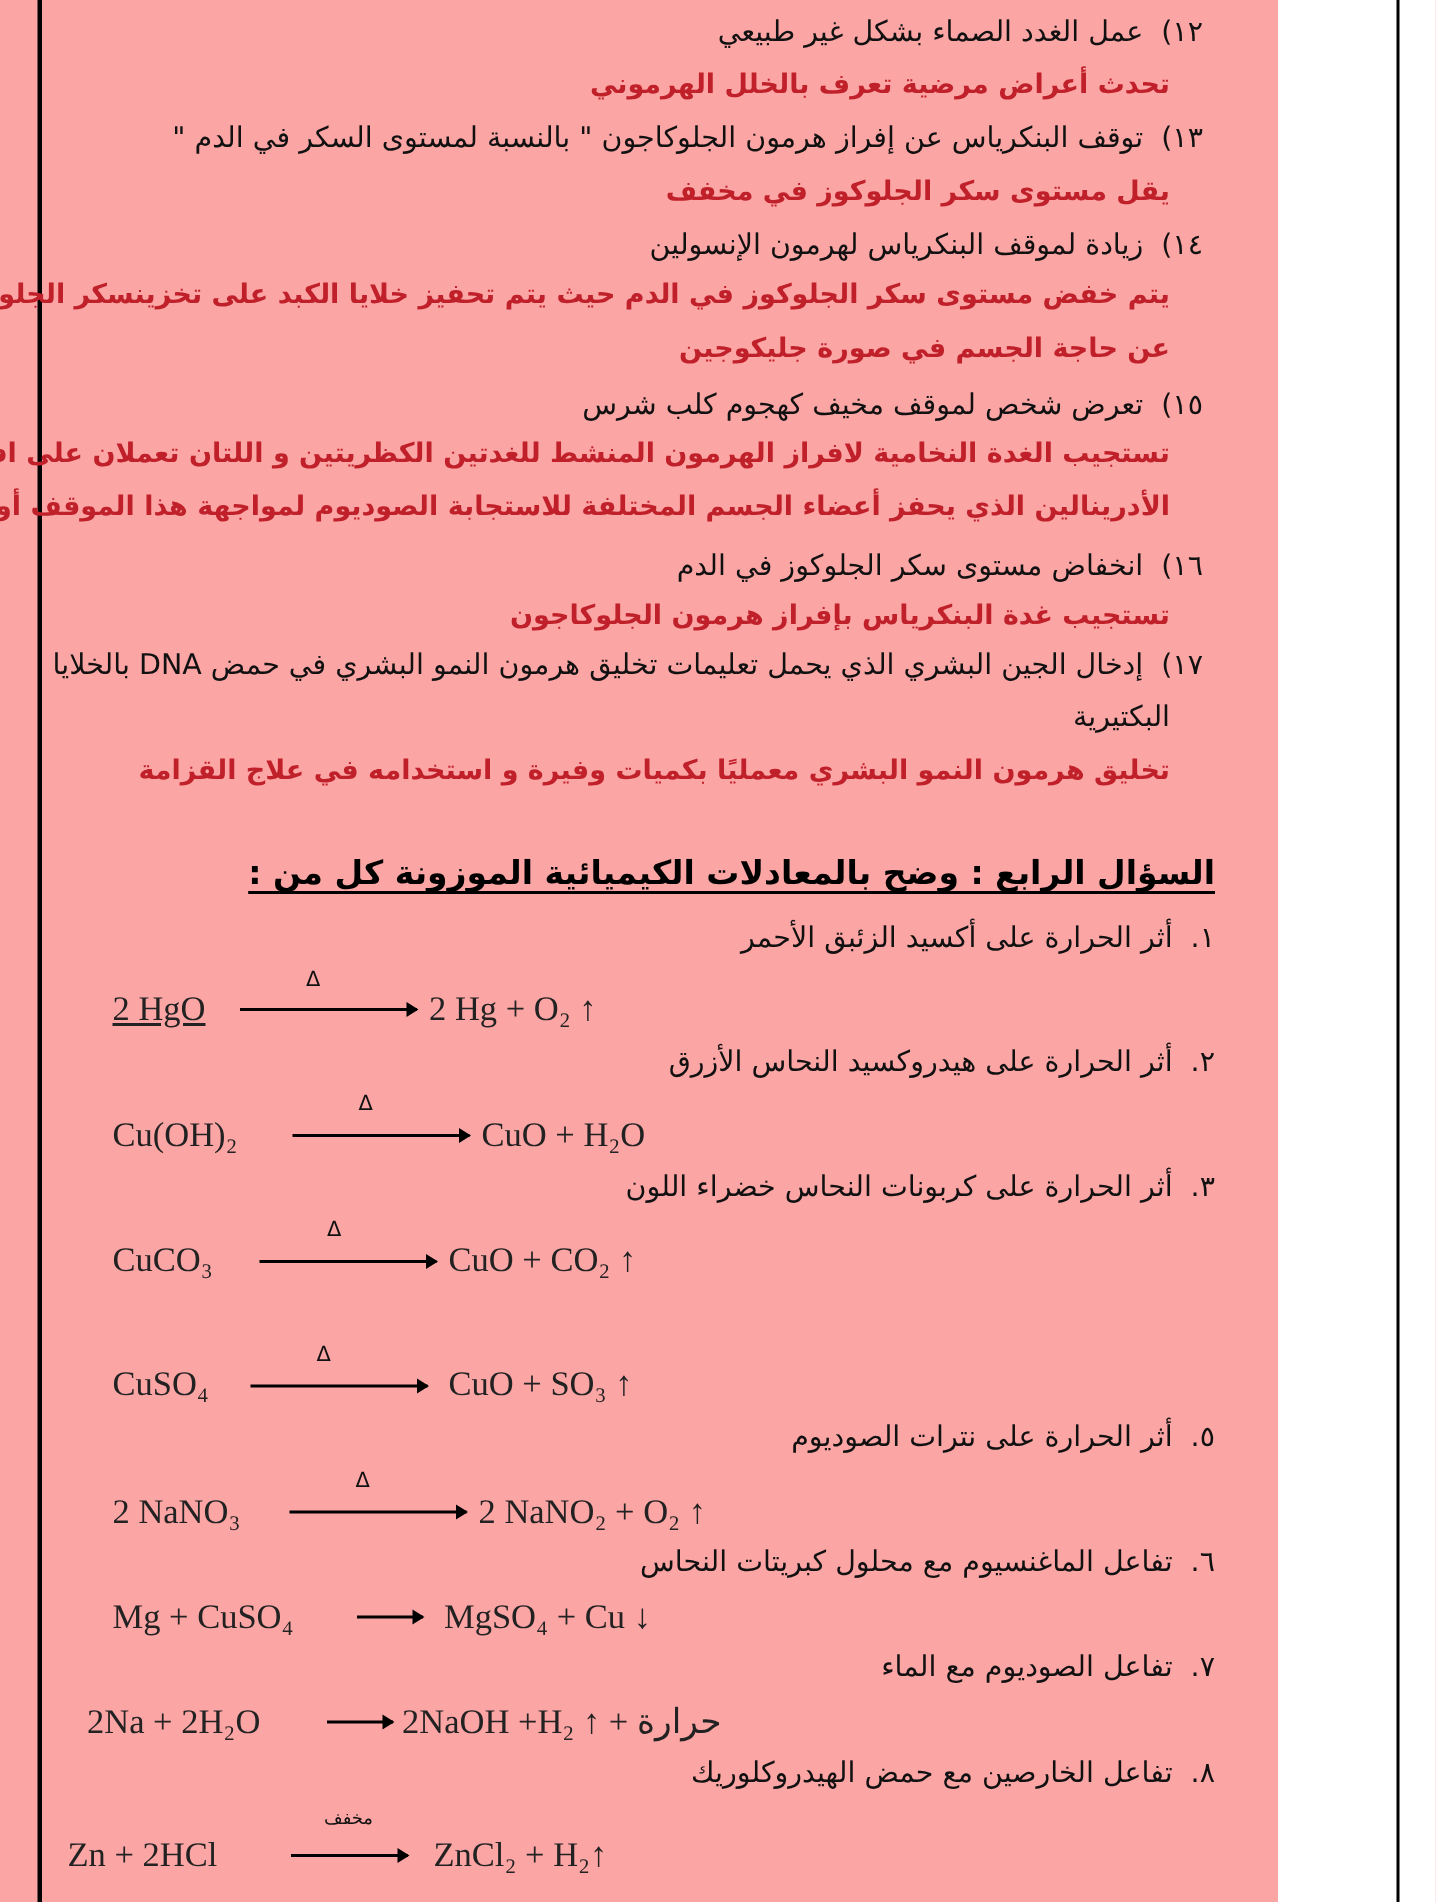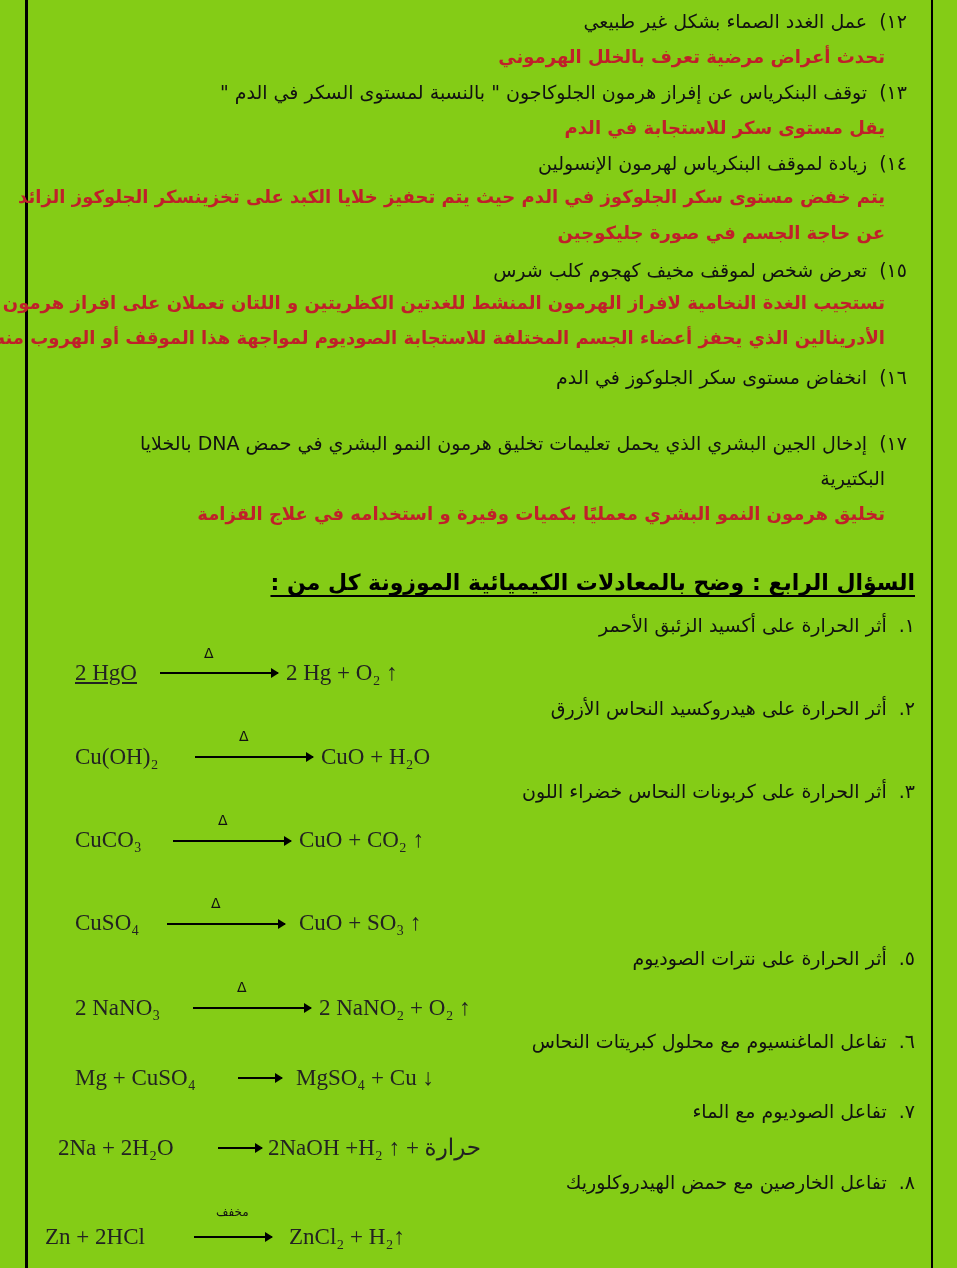--- a/index.html
+++ b/index.html
@@ -1,17 +1,17 @@
 <!DOCTYPE html>
 <html><head>
   <meta charset="utf-8">
   <style>
     html, body { margin: 0; padding: 0; background: #ffffff; }
     body { width: 957px; height: 1268px; position: relative; overflow: hidden; }
-    .page { position: absolute; left: 0; top: 0; width: 957px; height: 1268px; background: #84cc16; }
+    .page { position: absolute; left: 0; top: 0; width: 852px; height: 1268px; background: #fca5a5; }
     .vline { position: absolute; top: 0; width: 3px; height: 1268px; background: #000; }
     .vline.left { left: 25px; }
     .vline.right { left: 931px; width: 2px; }
 
     .ar { position: absolute; direction: rtl; text-align: right; white-space: nowrap;
           font-family: "DejaVu Sans", sans-serif; font-size: 19px; color: #111; line-height: 30px; }
     .ans { color: #c0202a; font-weight: bold; font-size: 18px; }
     .num { display: inline-block; margin-left: 12px; }
     .heading { font-weight: bold; font-size: 22px; text-decoration: underline; text-decoration-thickness: 2px; text-underline-offset: 5px; color: #000; }
 
@@ -26,31 +26,32 @@
 <body>
 
 <div class="page">
   <div class="vline left"></div>
   <div class="vline right"></div>
 
   <div class="ar" style="right:50px; top:6px;"><span class="num">١٢)</span><span>عمل الغدد الصماء بشكل غير طبيعي</span></div>
   <div class="ar ans" style="right:72px; top:42px;">تحدث أعراض مرضية تعرف بالخلل الهرموني</div>
 
   <div class="ar" style="right:50px; top:77px;"><span class="num">١٣)</span><span>توقف البنكرياس عن إفراز هرمون الجلوكاجون " بالنسبة لمستوى السكر في الدم "</span></div>
-  <div class="ar ans" style="right:72px; top:113px;">يقل مستوى سكر للاستجابة في الدم</div>
+  <div class="ar ans" style="right:72px; top:113px;">يقل مستوى سكر الجلوكوز في مخفف</div>
 
   <div class="ar" style="right:50px; top:148px;"><span class="num">١٤)</span><span>زيادة لموقف البنكرياس لهرمون الإنسولين</span></div>
   <div class="ar ans" style="right:72px; top:182px;">يتم خفض مستوى سكر الجلوكوز في الدم حيث يتم تحفيز خلايا الكبد على تخزينسكر الجلوكوز الزائد</div>
   <div class="ar ans" style="right:72px; top:218px;">عن حاجة الجسم في صورة جليكوجين</div>
 
   <div class="ar" style="right:50px; top:255px;"><span class="num">١٥)</span><span>تعرض شخص لموقف مخيف كهجوم كلب شرس</span></div>
   <div class="ar ans" style="right:72px; top:288px;">تستجيب الغدة النخامية لافراز الهرمون المنشط للغدتين الكظريتين و اللتان تعملان على افراز هرمون</div>
   <div class="ar ans" style="right:72px; top:323px;">الأدرينالين الذي يحفز أعضاء الجسم المختلفة للاستجابة الصوديوم لمواجهة هذا الموقف أو الهروب منه</div>
 
   <div class="ar" style="right:50px; top:362px;"><span class="num">١٦)</span><span>انخفاض مستوى سكر الجلوكوز في الدم</span></div>
+  <div class="ar ans" style="right:72px; top:396px;">تستجيب غدة البنكرياس بإفراز هرمون الجلوكاجون</div>
 
   <div class="ar" style="right:50px; top:428px;"><span class="num">١٧)</span><span>إدخال الجين البشري الذي يحمل تعليمات تخليق  هرمون النمو البشري في حمض DNA بالخلايا</span></div>
   <div class="ar" style="right:72px; top:463px;">البكتيرية</div>
   <div class="ar heading" style="right:42px; top:568px;">السؤال الرابع : وضح بالمعادلات الكيميائية الموزونة كل من :</div>
 
   <div class="ar ans" style="right:72px; top:499px;">تخليق هرمون النمو البشري معمليًا بكميات وفيرة و استخدامه في علاج القزامة</div>
 
   <div class="ar" style="right:42px; top:610px;"><span class="num">١.</span><span>أثر الحرارة على أكسيد الزئبق الأحمر</span></div>
   <div class="ar" style="right:42px; top:693px;"><span class="num">٢.</span><span>أثر الحرارة على هيدروكسيد النحاس الأزرق</span></div>
   <div class="ar" style="right:42px; top:776px;"><span class="num">٣.</span><span>أثر الحرارة على كربونات النحاس خضراء اللون</span></div>

